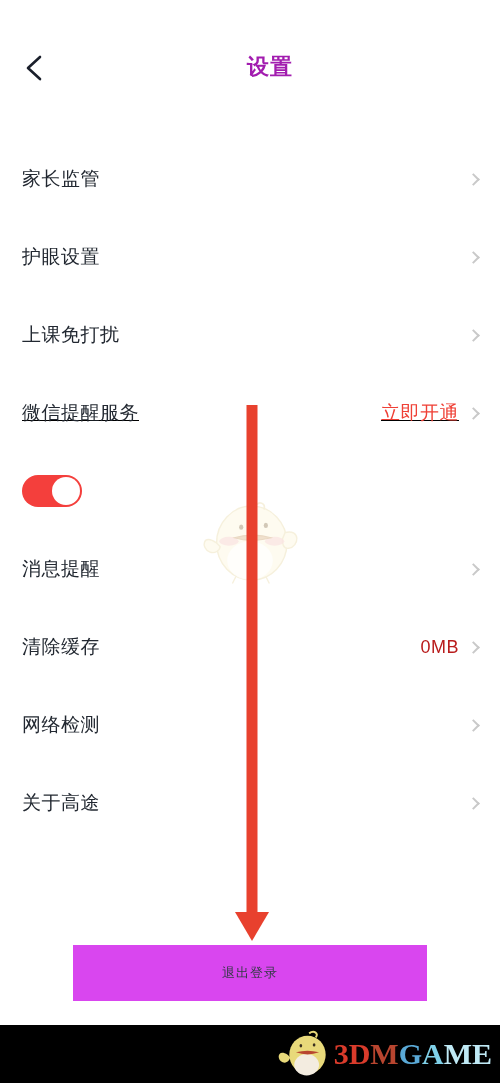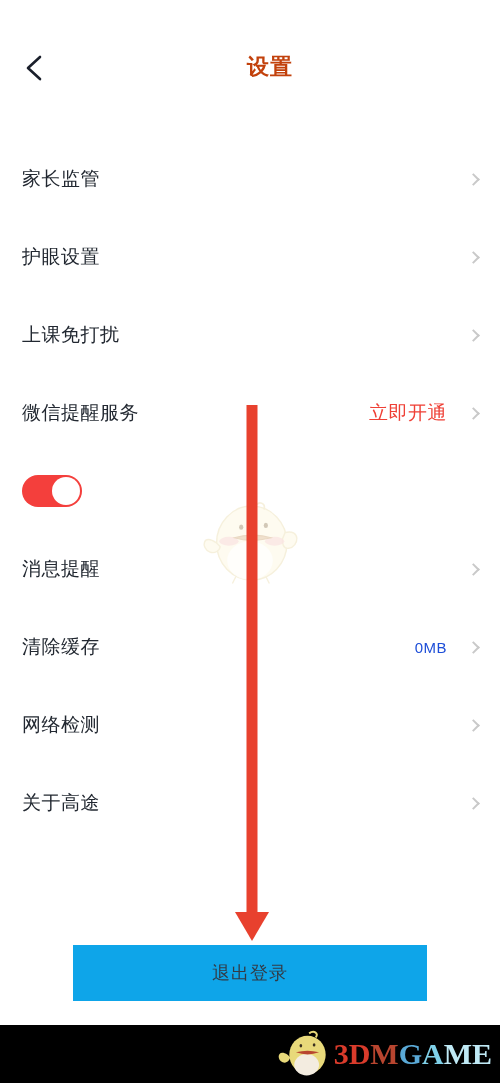--- a/index.html
+++ b/index.html
@@ -37,63 +37,63 @@
     width: 40px; height: 40px;
     display: flex; align-items: center; justify-content: center;
     cursor: pointer;
   }
   .page-title {
     position: absolute;
     left: 0; right: 0; top: 52px;
     text-align: center;
     font-size: 22px;
     font-weight: bold;
-    color: #c2410c;
+    color: #a21caf;
     letter-spacing: 1px;
     padding-left: 40px;
   }
   
   .list {
     position: absolute;
     top: 140px; left: 0; right: 0;
     z-index: 3;
   }
   .row {
     position: relative;
     height: 78px;
     padding: 0 22px 0 22px;
     display: flex;
     align-items: center;
     justify-content: space-between;
     background: transparent;
     cursor: pointer;
   }
-  .row.tall { height: 78px; }
+  .row.tall { height: 78px; text-decoration: underline; }
   .row-left { display: flex; flex-direction: column; justify-content: center; }
   .row-label {
     font-size: 19px;
     color: #222831;
     line-height: 1.25;
     letter-spacing: 0.5px;
   }
   .row-sub {
     font-size: 14px;
     color: #bdbdbd;
     margin-top: 6px;
     letter-spacing: 0.3px;
     white-space: nowrap;
   }
   .row-right {
     display: flex;
     align-items: center;
-    gap: 22px;
+    gap: 10px;
   }
   .row-value {
-    font-size: 15px;
-    color: #1d4ed8;
+    font-size: 18px;
+    color: #b91c1c;
     letter-spacing: 0.5px;
   }
   .row-action {
     font-size: 19px;
     color: #ef4036;
     letter-spacing: 0.5px;
   }
   .chev {
     width: 9px; height: 9px;
     border-right: 2px solid #c9c9c9;
@@ -115,25 +115,25 @@
     top: 2px; right: 2px;
     width: 28px; height: 28px;
     border-radius: 50%;
     background: #ffffff;
   }
   
   .logout-btn {
     position: absolute;
     left: 73px; top: 945px;
     width: 354px; height: 56px;
-    background: #0ea5e9;
+    background: #d946ef;
     display: flex;
     align-items: center;
     justify-content: center;
-    font-size: 18px;
+    font-size: 13px;
     color: #333a45;
     letter-spacing: 1px;
     cursor: pointer;
     z-index: 4;
   }
   
   .annotation {
     position: absolute;
     left: 0; top: 0;
     width: 500px; height: 1040px;

